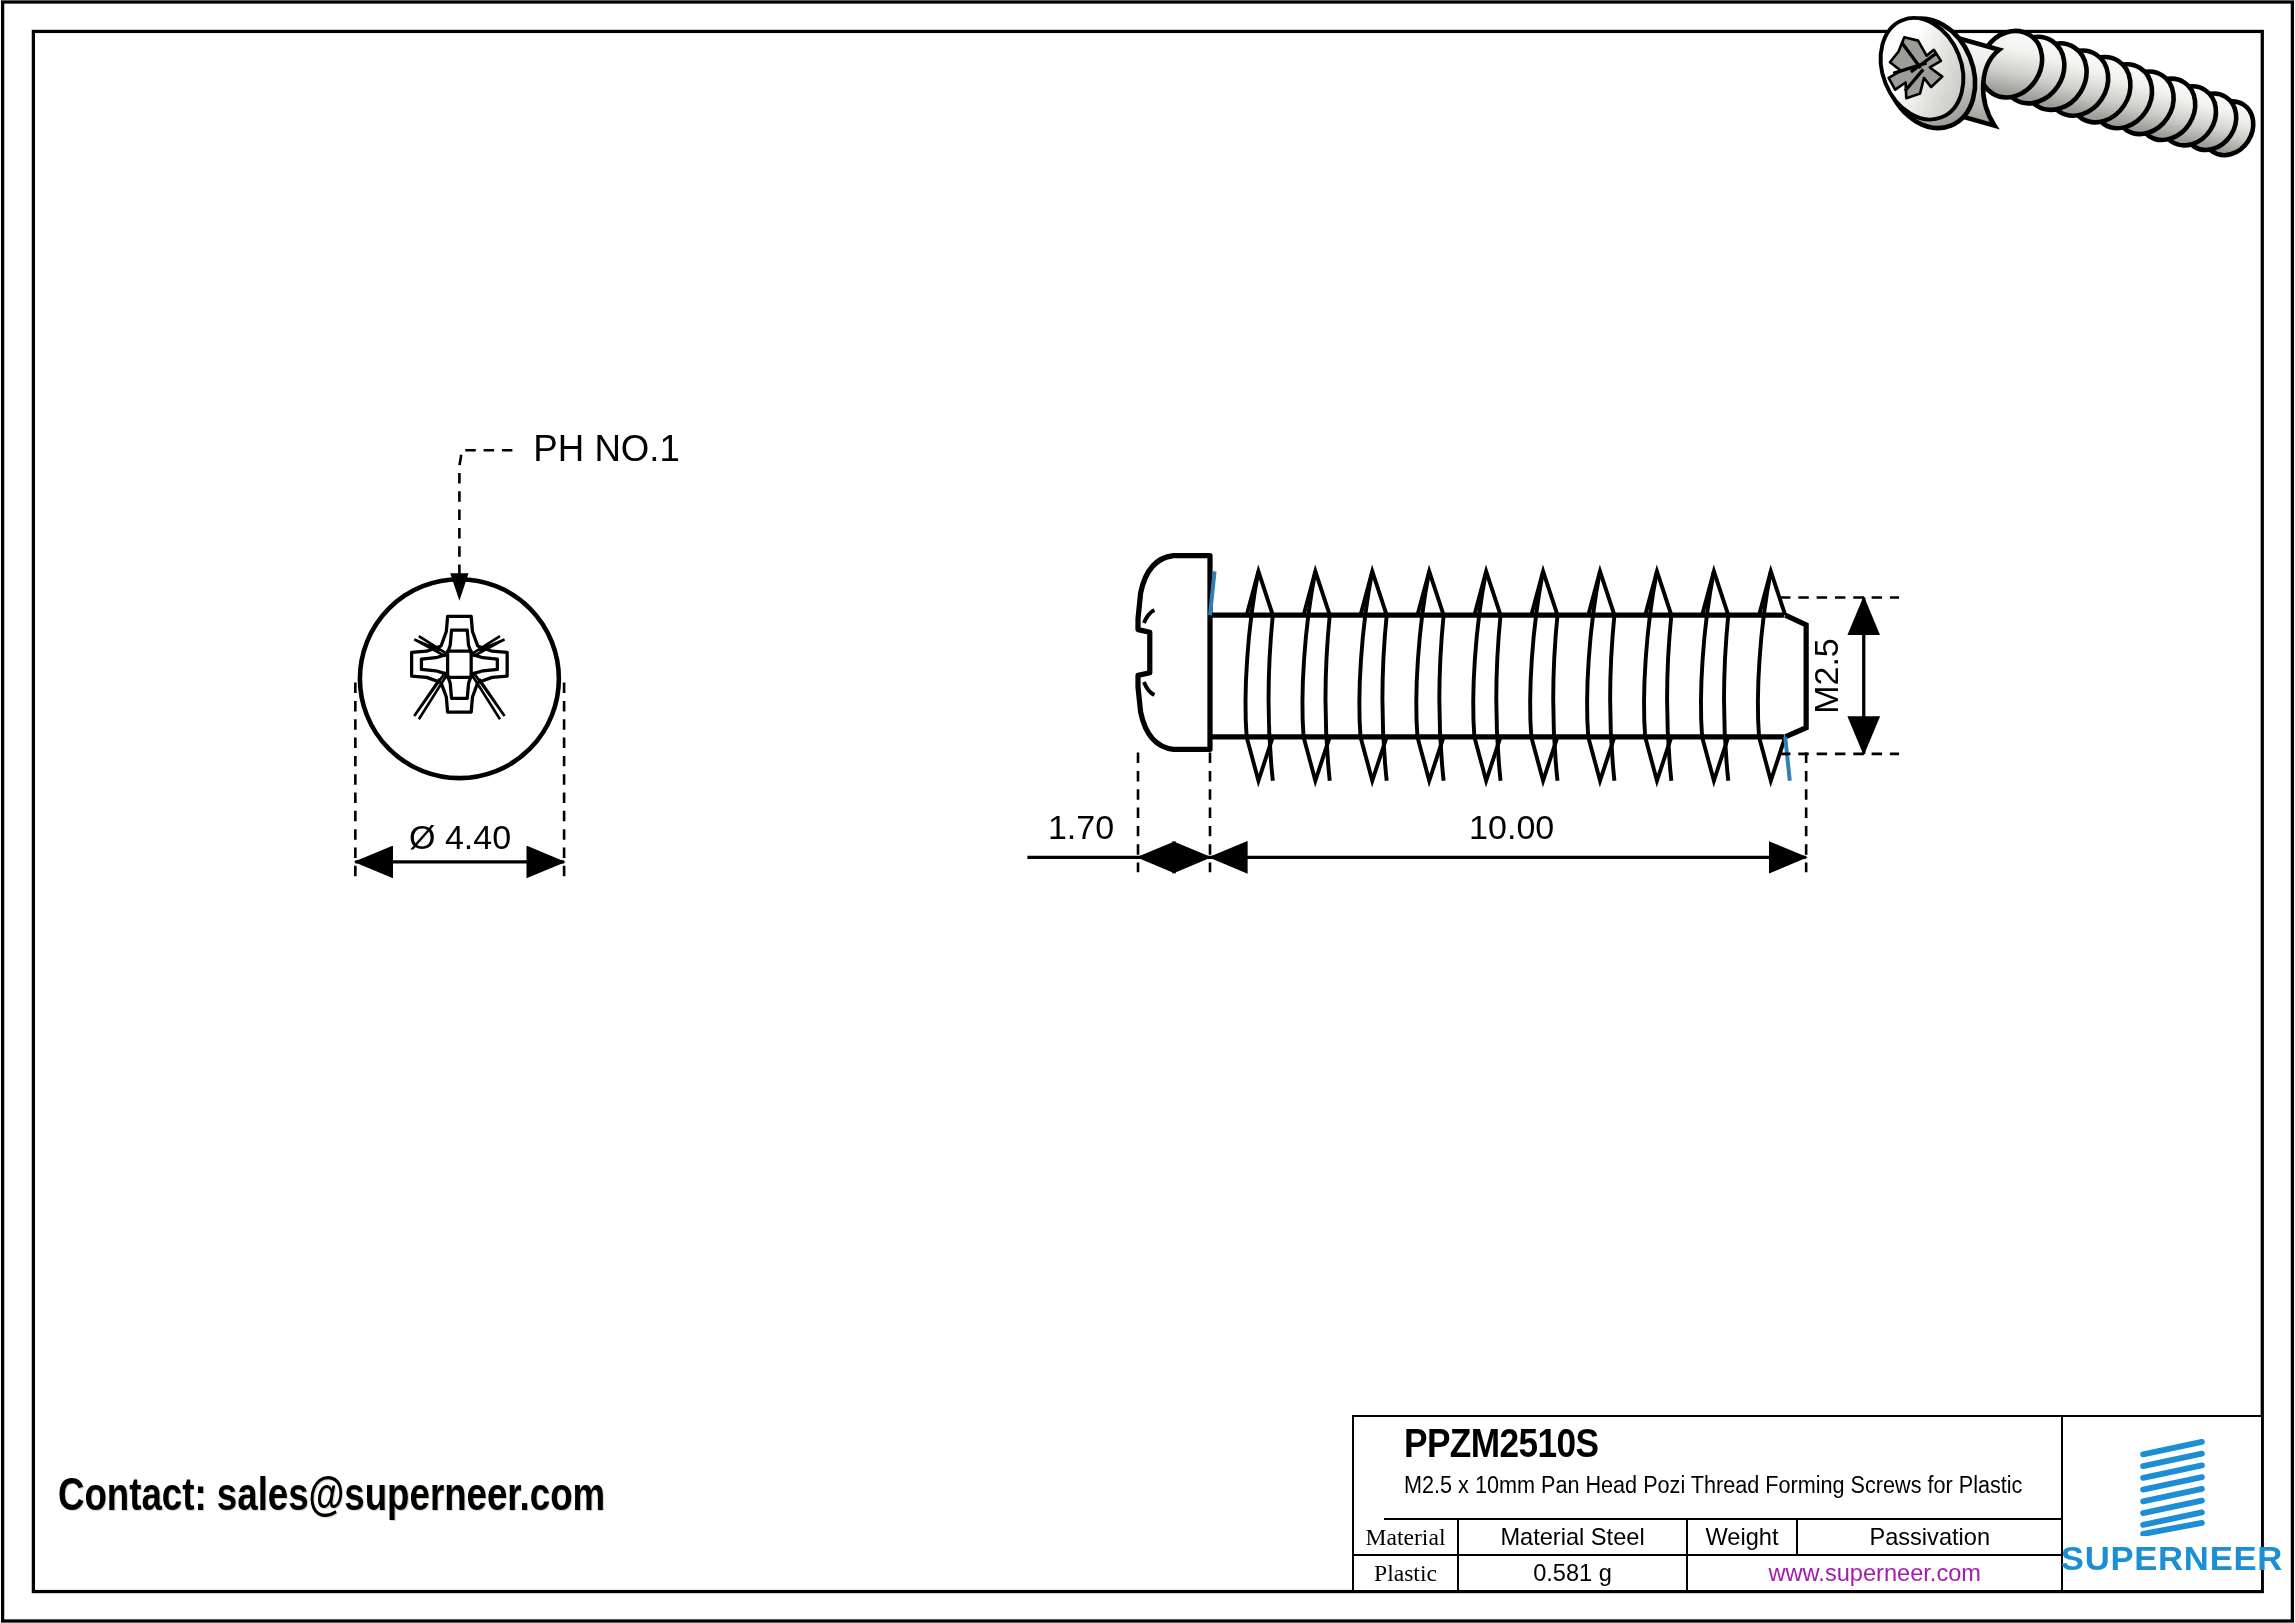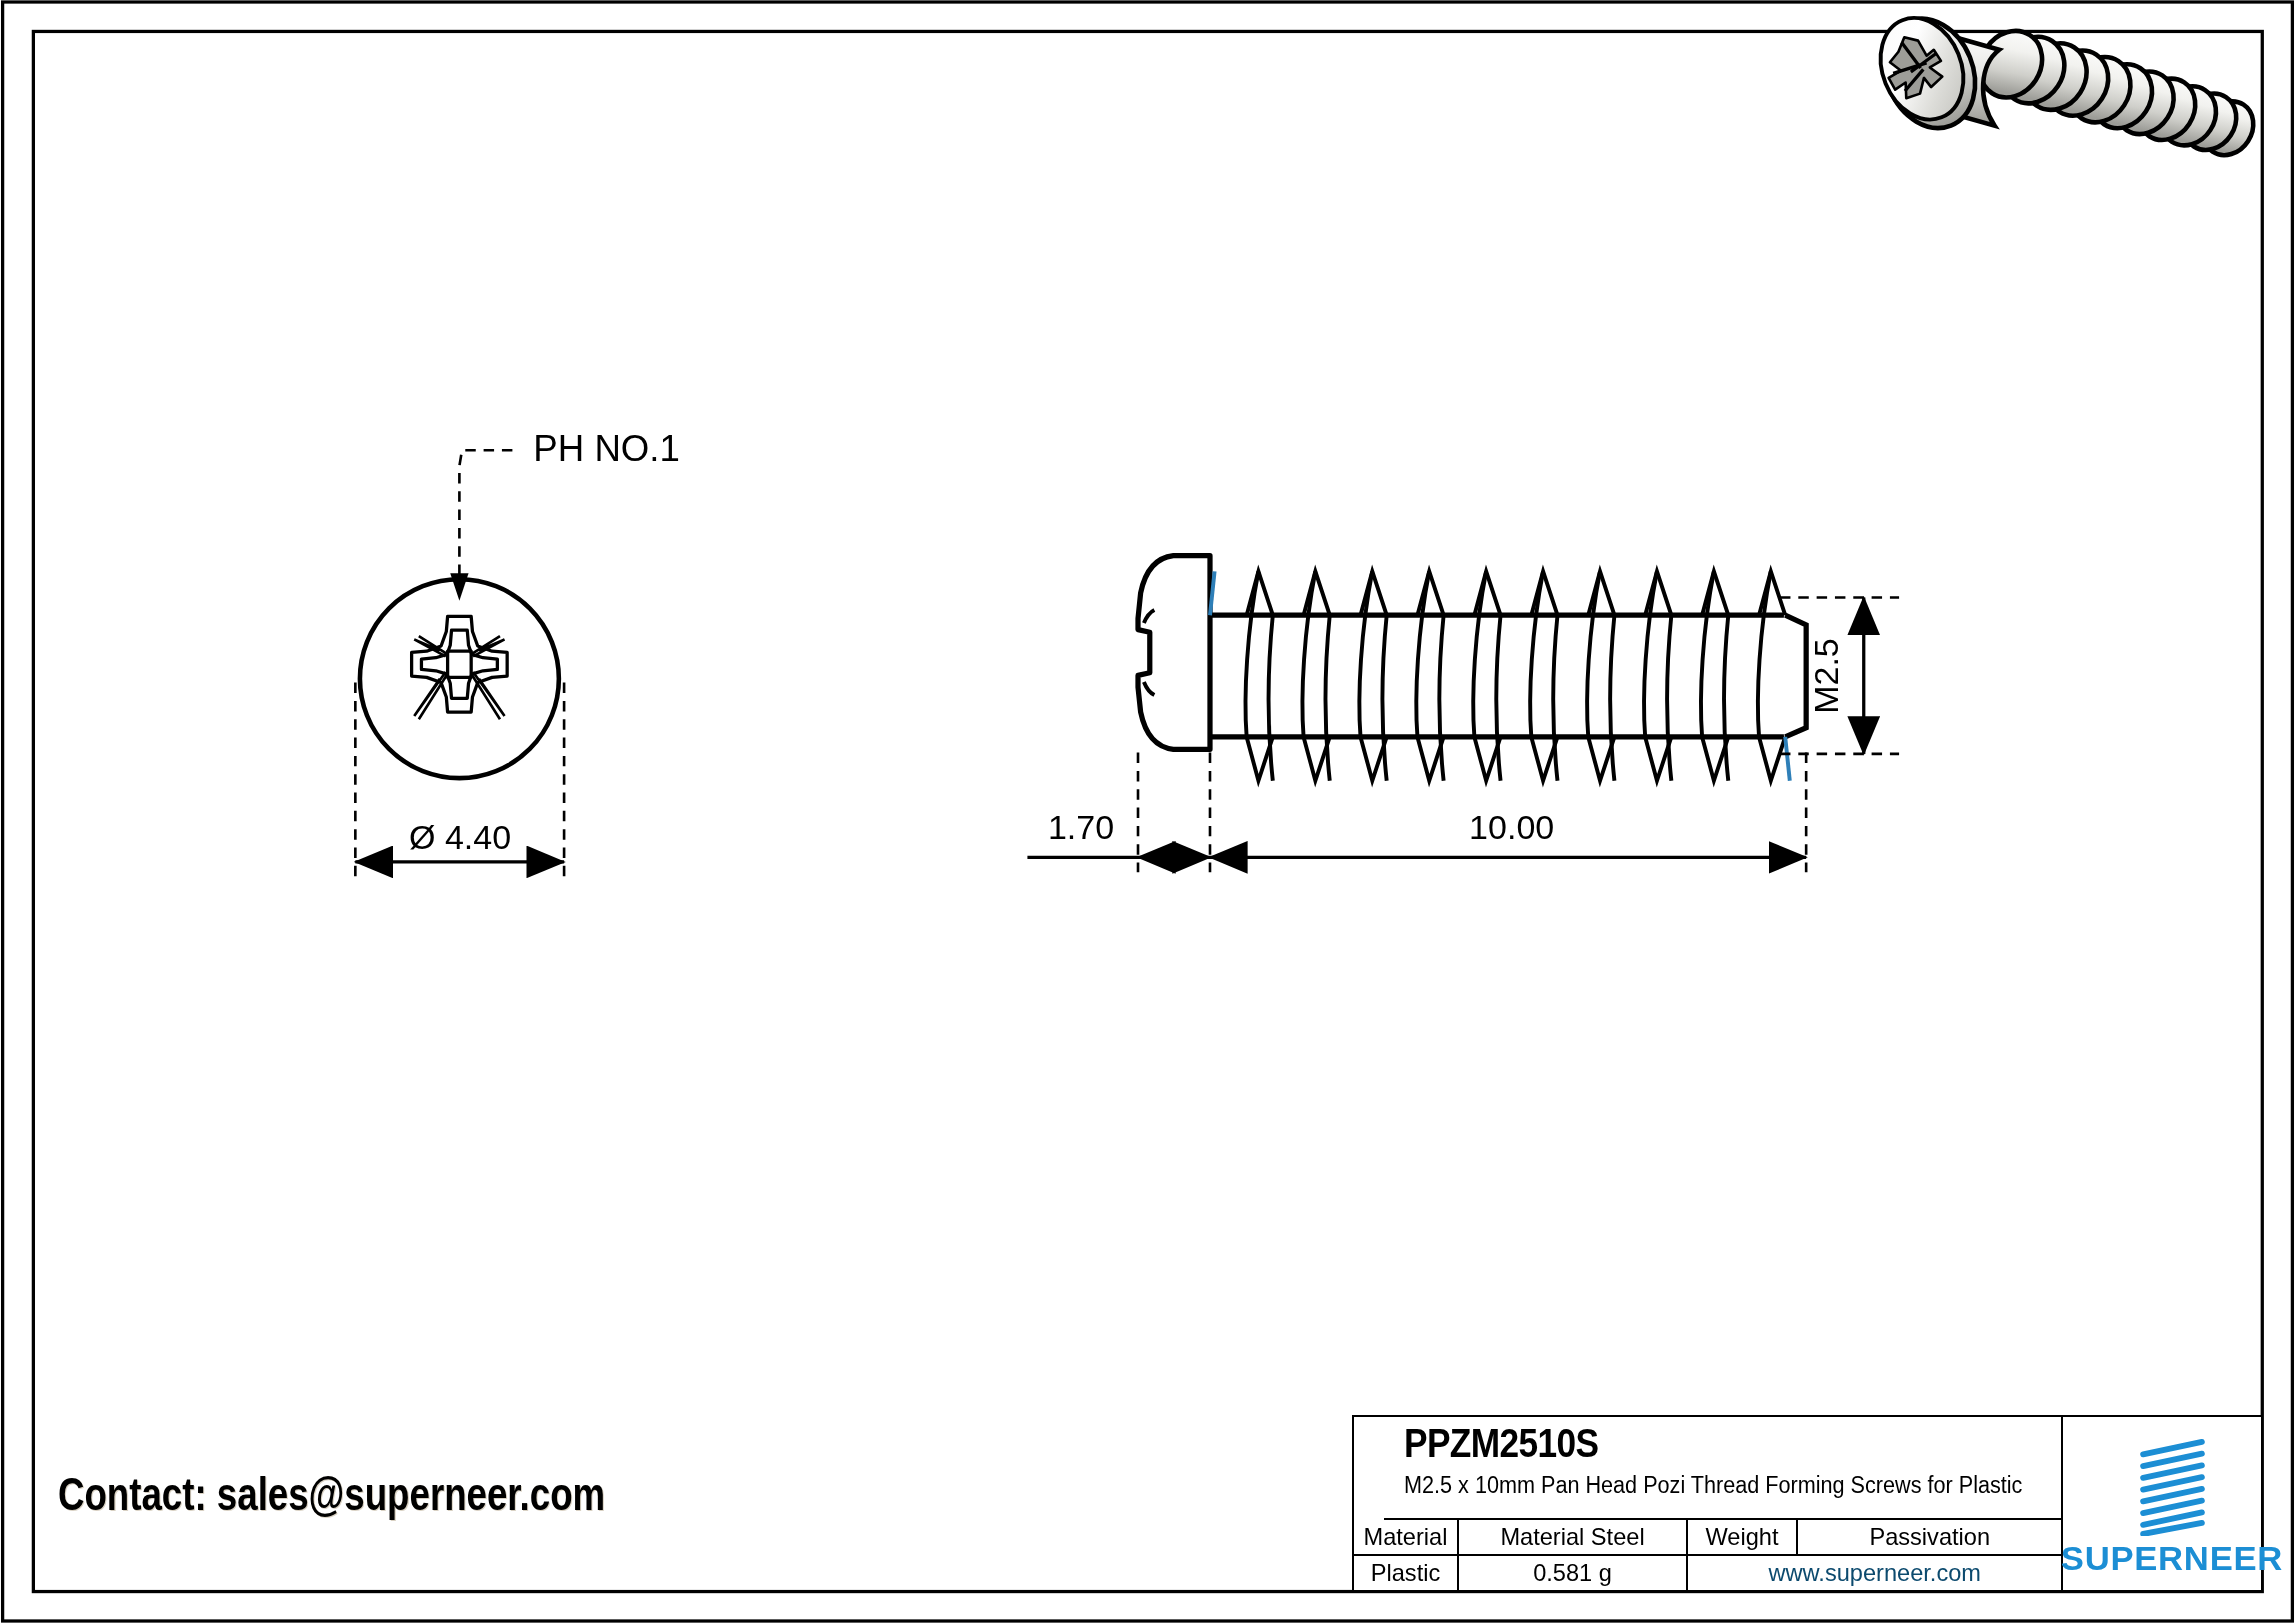--- a/index.html
+++ b/index.html
@@ -69,25 +69,25 @@
   .tb-row.first { border-bottom: 2px solid #000; }
   .tb-cell {
     display: flex; align-items: center; justify-content: center;
     box-sizing: border-box;
     font-size: 23.6px;
     color: #000;
     border-right: 2px solid #000;
     white-space: nowrap;
   }
   .tb-cell.last { border-right: none; }
-  .c-label { flex: 0 0 105px; }
+  .c-label { flex: 0 0 105px; font-family: Liberation Serif, serif; }
   .c-value { flex: 0 0 229px; }
   .c-finish { flex: 0 0 110px; }
   .c-passiv { flex: 1 1 auto; }
-  .c-web { flex: 1 1 auto; color: #0c4a6e; }
+  .c-web { flex: 1 1 auto; color: #a21caf; }
   #tb-logo {
     flex: 1 1 auto;
     position: relative;
     display: flex; flex-direction: column;
     align-items: center; justify-content: flex-start;
     padding-top: 21px;
     box-sizing: border-box;
   }
   #logo-mark { width: 77px; height: 98px; }
   #logo-word {

